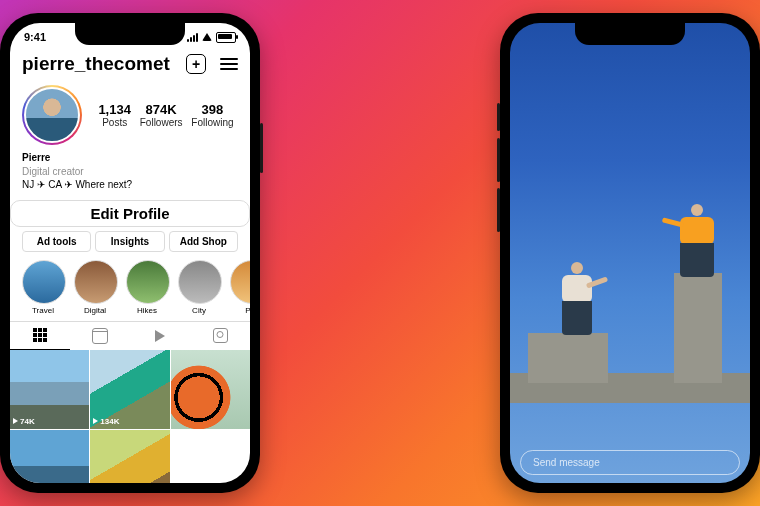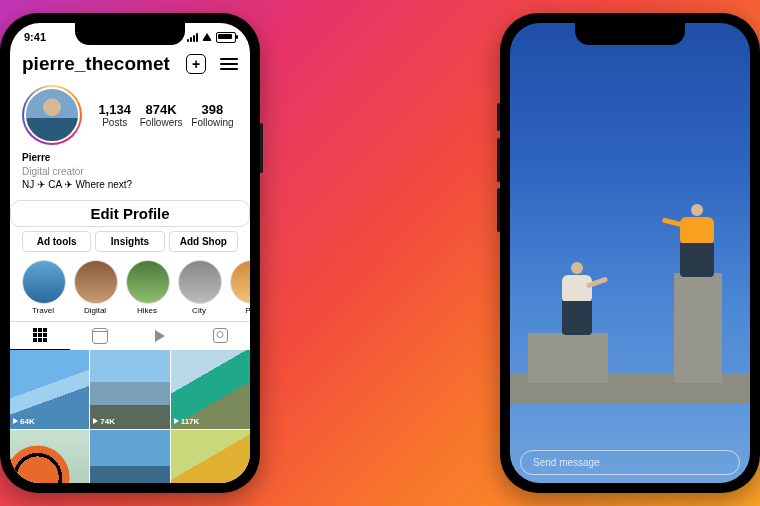--- a/index.html
+++ b/index.html
@@ -193,28 +193,25 @@
           </div>
         <div class="t">
             <span class="playicon"></span>
           </div>
         <div class="t">
             <span class="tagicon"></span>
           </div>
       </div>
 
       <div class="grid" id="post-grid">
-          <div class="cell" style="background: linear-gradient(160deg, rgb(111, 180, 232) 0px, rgb(111, 180, 232) 45%, rgb(159, 208, 240) 45%, rgb(159, 208, 240) 60%, rgb(74, 138, 184) 60%);">
-            <div class="ov">64K</div>
-          </div>
           <div class="cell" style="background: linear-gradient(rgb(143, 197, 232) 0px, rgb(143, 197, 232) 40%, rgb(122, 160, 184) 40%, rgb(122, 160, 184) 70%, rgb(90, 106, 90) 70%);">
             <div class="ov">74K</div>
           </div>
           <div class="cell" style="background: linear-gradient(150deg, rgb(184, 216, 232) 0px, rgb(184, 216, 232) 35%, rgb(31, 168, 138) 35%, rgb(31, 168, 138) 62%, rgb(122, 138, 90) 62%);">
-            <div class="ov">117K</div>
+            <div class="ov">134K</div>
           </div>
           <div class="cell" style="background: radial-gradient(circle at 35% 60%, rgb(232, 106, 42) 0px, rgb(232, 106, 42) 30%, rgb(0, 0, 0) 30%, rgb(0, 0, 0) 35%, rgb(232, 106, 42) 35%, rgb(232, 106, 42) 45%, transparent 46%), linear-gradient(rgb(200, 224, 208), rgb(168, 200, 176));"></div>
           <div class="cell" style="background: linear-gradient(rgb(95, 164, 212) 0px, rgb(95, 164, 212) 45%, rgb(58, 106, 138) 45%);"></div>
           <div class="cell" style="background: linear-gradient(150deg, rgb(200, 216, 122) 0px, rgb(200, 216, 122) 40%, rgb(224, 176, 48) 40%, rgb(224, 176, 48) 70%, rgb(138, 106, 58) 70%);"></div>
         </div>
     </div>
   </div>
 
   <div class="phone">
     <span class="btn2"></span>

